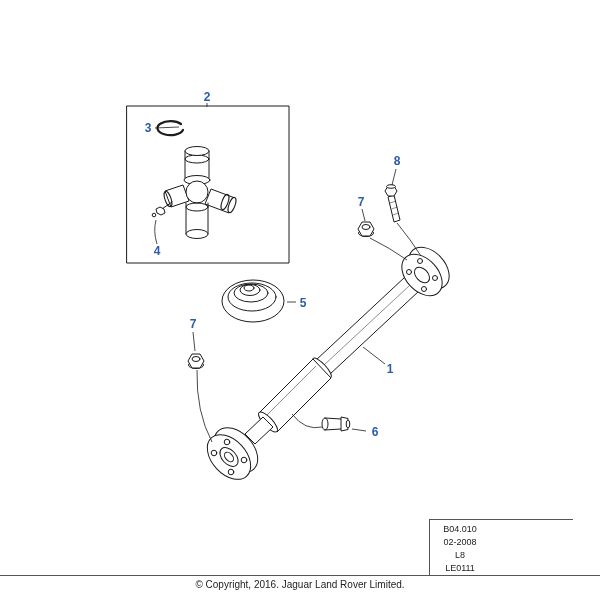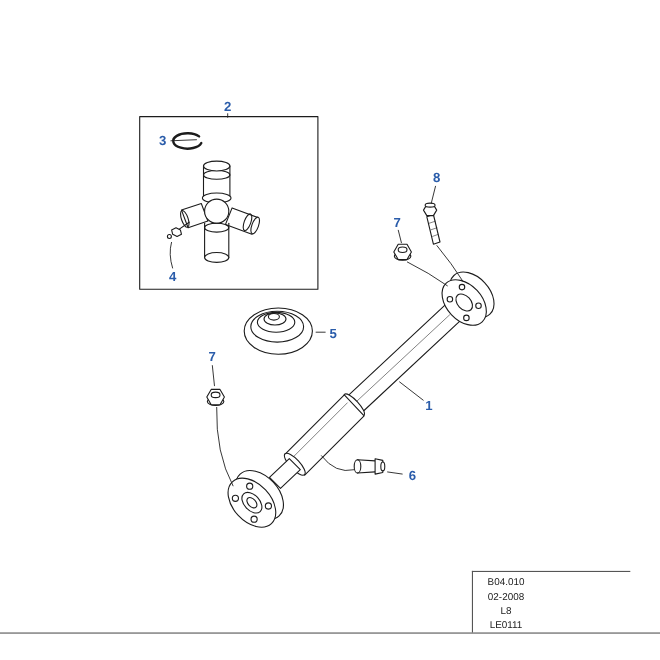--- a/index.html
+++ b/index.html
@@ -177,14 +177,15 @@
 
   <div class="codes">
     <div>B04.010</div>
     <div>02-2008</div>
     <div>L8</div>
     <div>LE0111</div>
   </div>
 
   <div class="bottom-rule"></div>
 
+  <div class="copyright">© Copyright, 2016. Jaguar Land Rover Limited.</div>
 
 </div>
 
 </body></html>

